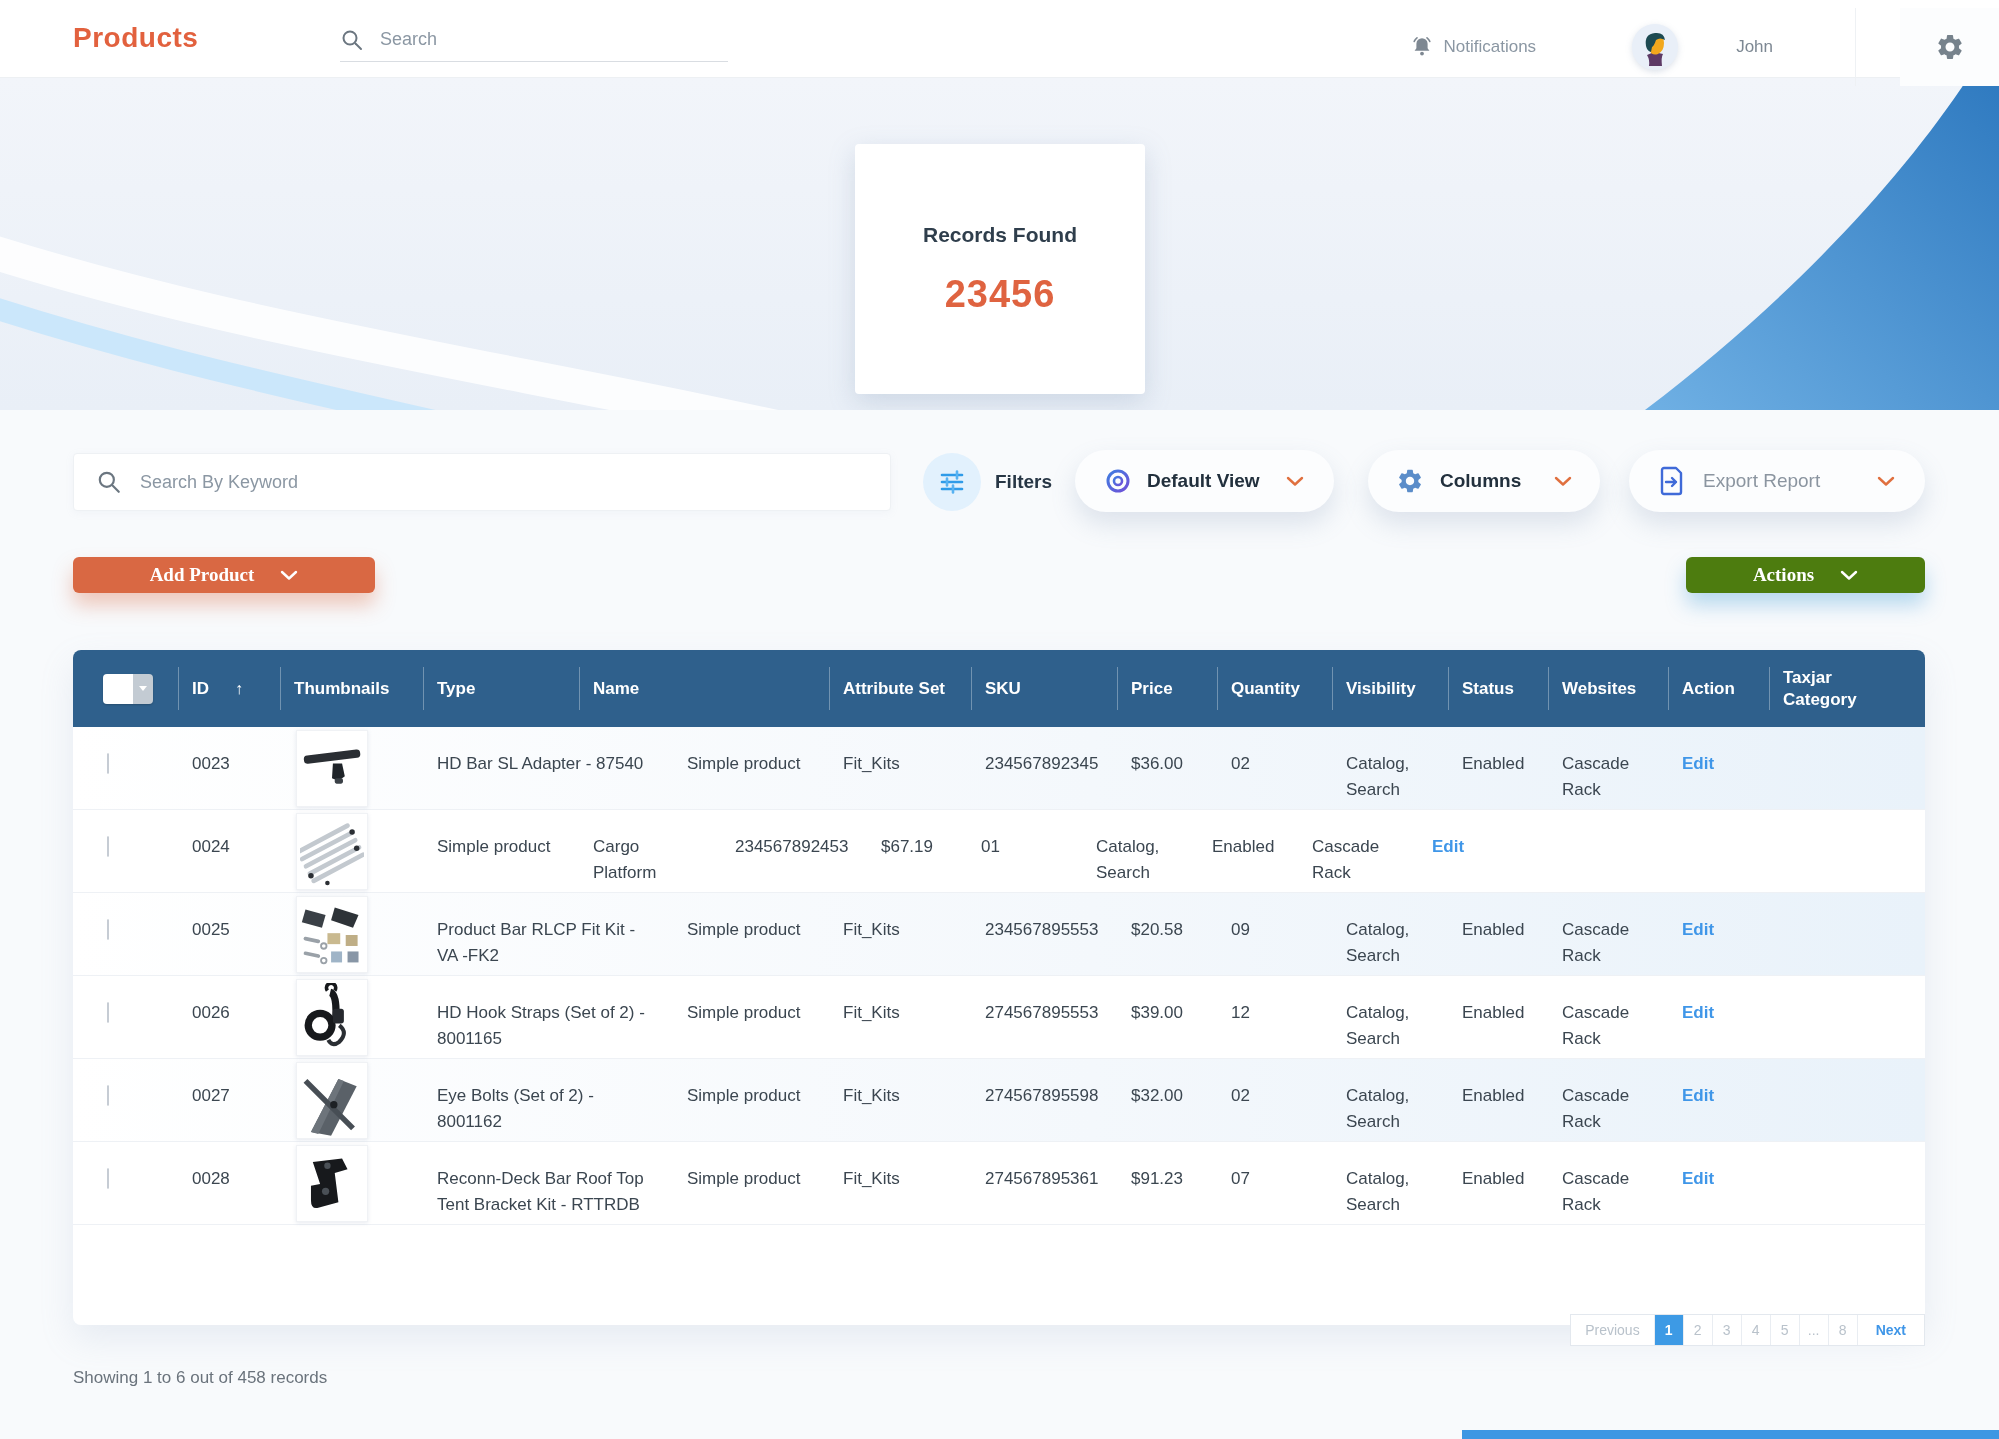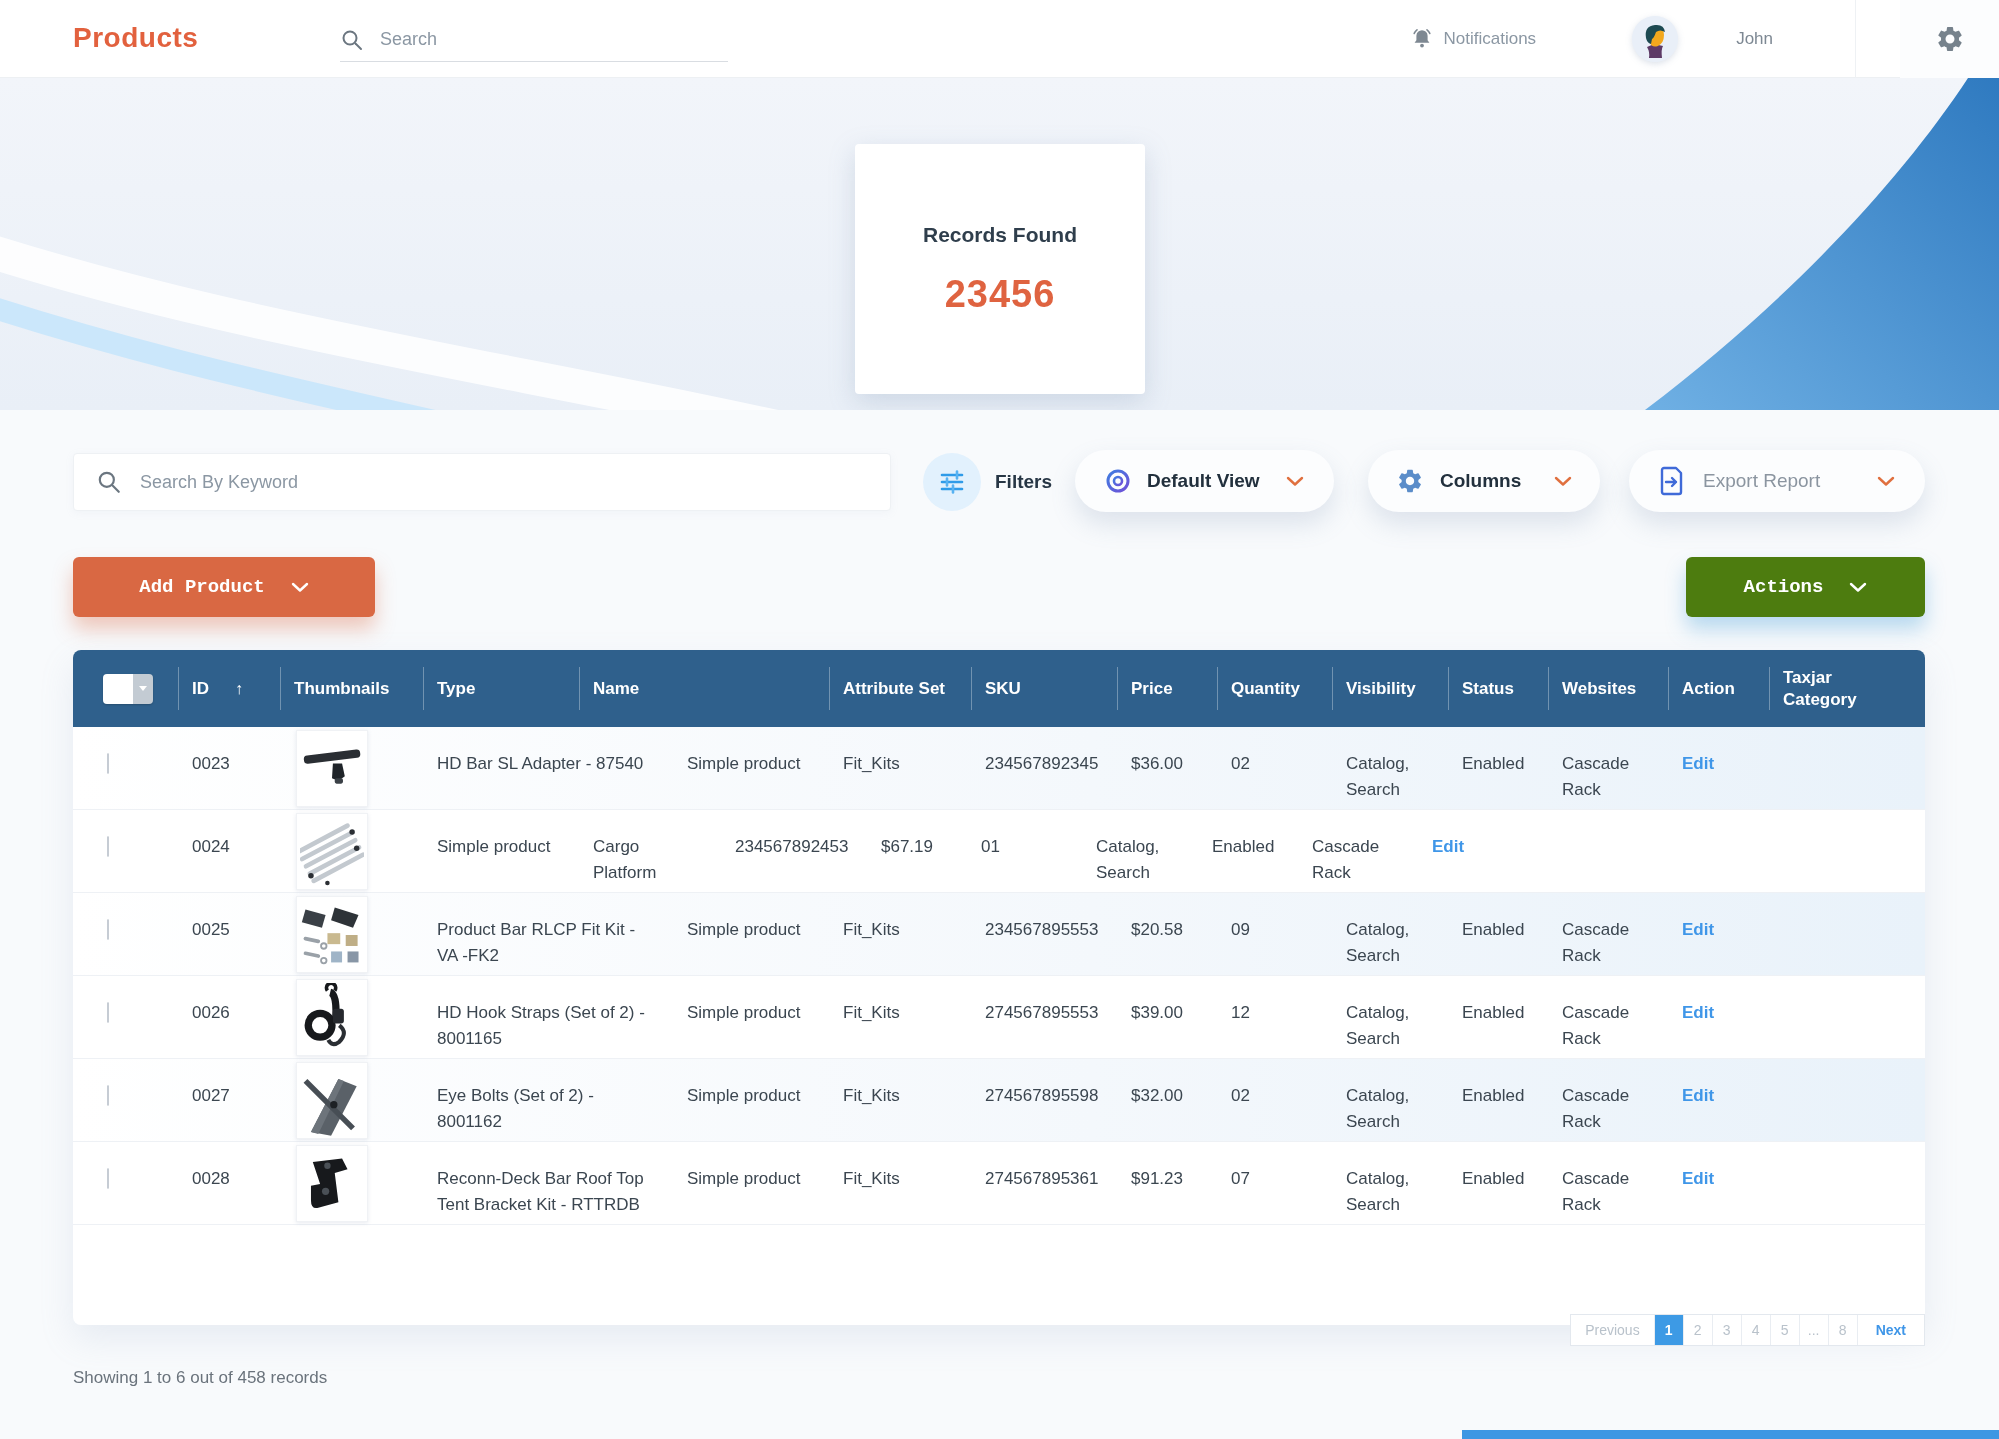--- a/index.html
+++ b/index.html
@@ -11,21 +11,21 @@
 
   
   .topbar { position:absolute; left:0; top:0; width:1999px; height:78px; background:#ffffff;
             border-bottom:1px solid #edf0f3; z-index:5; }
   .brand { position:absolute; left:73px; top:22px; font-size:28px; font-weight:bold; color:#e2613e; letter-spacing:.5px; }
   .topsearch { position:absolute; left:340px; top:18px; width:388px; height:44px;
                border-bottom:1px solid #d9dde2; display:flex; align-items:center; gap:16px; }
   .topsearch input { border:0; outline:0; background:transparent; font-size:18px; color:#55606a;
                      font-family:"Liberation Sans", sans-serif; width:300px; }
   .topsearch input::placeholder { color:#8b97a3; }
-  .top-right { position:absolute; right:0; top:0; height:78px; display:flex; align-items:center;gap:44px; }
+  .top-right { position:absolute; right:0; top:8px; height:78px; display:flex; align-items:center;gap:44px; }
   .notif { display:flex; align-items:center; gap:10px; color:#8b97a3; font-size:17px; cursor:pointer; }
   .avatar { width:46px; height:46px; border-radius:50%; background:#eaf0f8; overflow:hidden; margin-left:52px;
             box-shadow:0 2px 6px rgba(120,140,170,.25); }
   .username { margin-left:14px; color:#7d8893; font-size:17px; }
   .vdiv { width:1px; height:78px; background:#eef1f4; margin-left:38px; }
   .settingswrap { width:99px; height:78px; display:flex; align-items:center; justify-content:center;
                   background:#fcfdfe; cursor:pointer; }
 
   
   .hero { position:absolute; left:0; top:78px; width:1999px; height:332px;
@@ -51,22 +51,22 @@
   .pill { position:absolute; top:450px; height:62px; border-radius:31px; background:#fcfdfe;
           box-shadow:0 12px 26px rgba(110,135,170,.20); display:flex; align-items:center; cursor:pointer; }
   .pill .plabel { font-size:19px; font-weight:600; color:#22303d; }
   .pill-view    { left:1075px; width:259px; padding:0 30px; gap:16px; }
   .pill-columns { left:1368px; width:232px; padding:0 28px; gap:16px; }
   .pill-export  { left:1629px; width:296px; padding:0 30px; gap:18px; }
   .pill-export .plabel { color:#8b95a0; font-weight:400; }
   .pill .chev { margin-left:auto; }
 
   
-  .btn { position:absolute; top:557px; height:60px; border:0; border-radius:6px; color:#fff;
-         font-size:19px; font-weight:600; font-family:Liberation Mono, monospace;
+  .btn { position:absolute; top:557px; height:36px; border:0; border-radius:6px; color:#fff;
+         font-size:19px; font-weight:600; font-family:Liberation Serif, serif;
          display:flex; align-items:center; justify-content:center; gap:26px; cursor:pointer; }
   .btn-add { left:73px; width:302px; background:#d96843; box-shadow:0 12px 20px rgba(217,104,67,.35); }
   .btn-actions { left:1686px; width:239px; background:#4d7c0f; box-shadow:0 12px 20px rgba(63,154,216,.35); }
 
   
   .table-card { position:absolute; left:73px; top:650px; width:1852px; height:675px; background:#ffffff;
                 border-radius:8px; box-shadow:0 14px 34px rgba(140,160,190,.16); }
   .thead { display:flex; height:77px; background:#2f608c; border-radius:8px 8px 0 0; color:#ffffff; }
   .hcell { position:relative; display:flex; align-items:center; padding-left:14px;
            font-size:17px; font-weight:600; line-height:1.25; }

